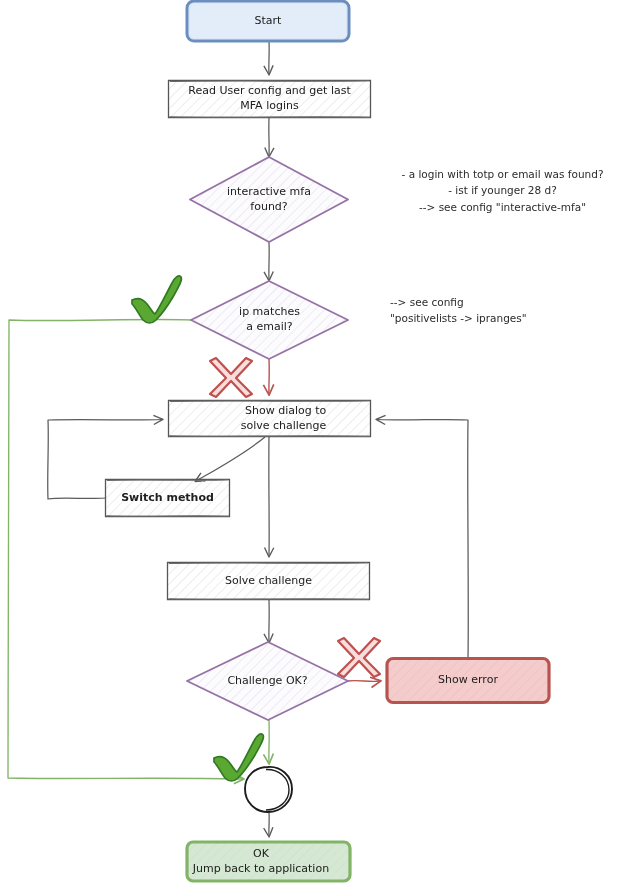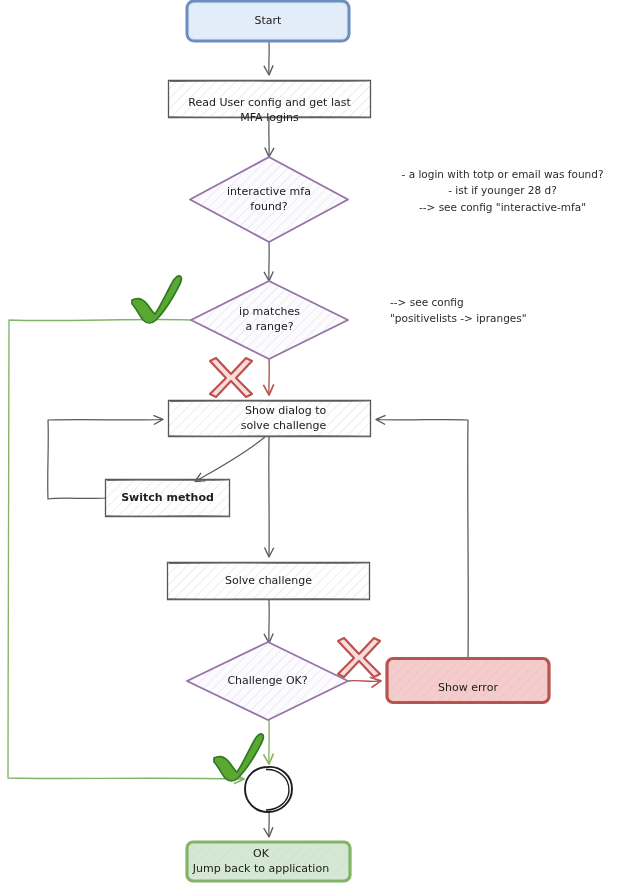--- a/index.html
+++ b/index.html
@@ -171,39 +171,39 @@
     <path d="M338,641 L344,638 L359,654 L374,638 L380,641 L364,658 L380,674 L374,677 L359,661 L344,677 L338,674 L354,658 Z"></path>
   </g>
 
   <g>
     <path d="M214,758 C220,755 225,757 229,762 C233,767 235,771 237,772 C241,767 248,752 254,741 C257,735 261,732 263,735 C265,738 260,746 255,755 C249,765 242,774 238,778 C234,782 229,782 225,778 C221,773 218,766 214,762 Z" fill="#5aa832" stroke="#2f7a22" stroke-width="1.7" stroke-linejoin="round"></path>
   </g>
 </svg>
 
 <div class="node-label" style="left:187px; top:1px; width:162px; height:40px;">Start</div>
 
-<div class="node-label" style="left:168px; top:80px; width:203px; height:38px;margin-top:12px;">Read User config and get last
+<div class="node-label" style="left:168px; top:80px; width:203px; height:38px;">Read User config and get last
 MFA logins</div>
 
 <div class="node-label" style="left:190px; top:178px; width:158px; height:44px;text-align:center;">interactive mfa
 found?</div>
 
 <div class="node-label" style="left:191px; top:298px; width:157px; height:44px;">ip matches
-a range?</div>
+a email?</div>
 
 <div class="node-label" style="left:168px; top:400px; width:231px; height:37px;text-align:right;">Show dialog to
 solve challenge</div>
 
 <div class="node-label" style="left:105px; top:479px; width:125px; height:38px;font-weight:bold;">Switch method</div>
 
 <div class="node-label" style="left:167px; top:562px; width:203px; height:38px;">Solve challenge</div>
 
 <div class="node-label" style="left:187px; top:659px; width:161px; height:44px;">Challenge OK?</div>
 
-<div class="node-label" style="left:387px; top:658px; width:162px; height:45px;margin-top:8px;">Show error</div>
+<div class="node-label" style="left:387px; top:658px; width:162px; height:45px;">Show error</div>
 
 <div class="node-label" style="left:187px; top:842px; width:148px; height:39px;">OK
 Jump back to application</div>
 
 <div class="note" style="left:390px; top:166px; width:225px;text-align:center;">- a login with totp or email was found?
 - ist if younger 28 d?
 --&gt; see config "interactive-mfa"</div>
 
 <div class="note" style="left:390px; top:294px; width:220px;">--&gt; see config
 "positivelists -&gt; ipranges"</div>

